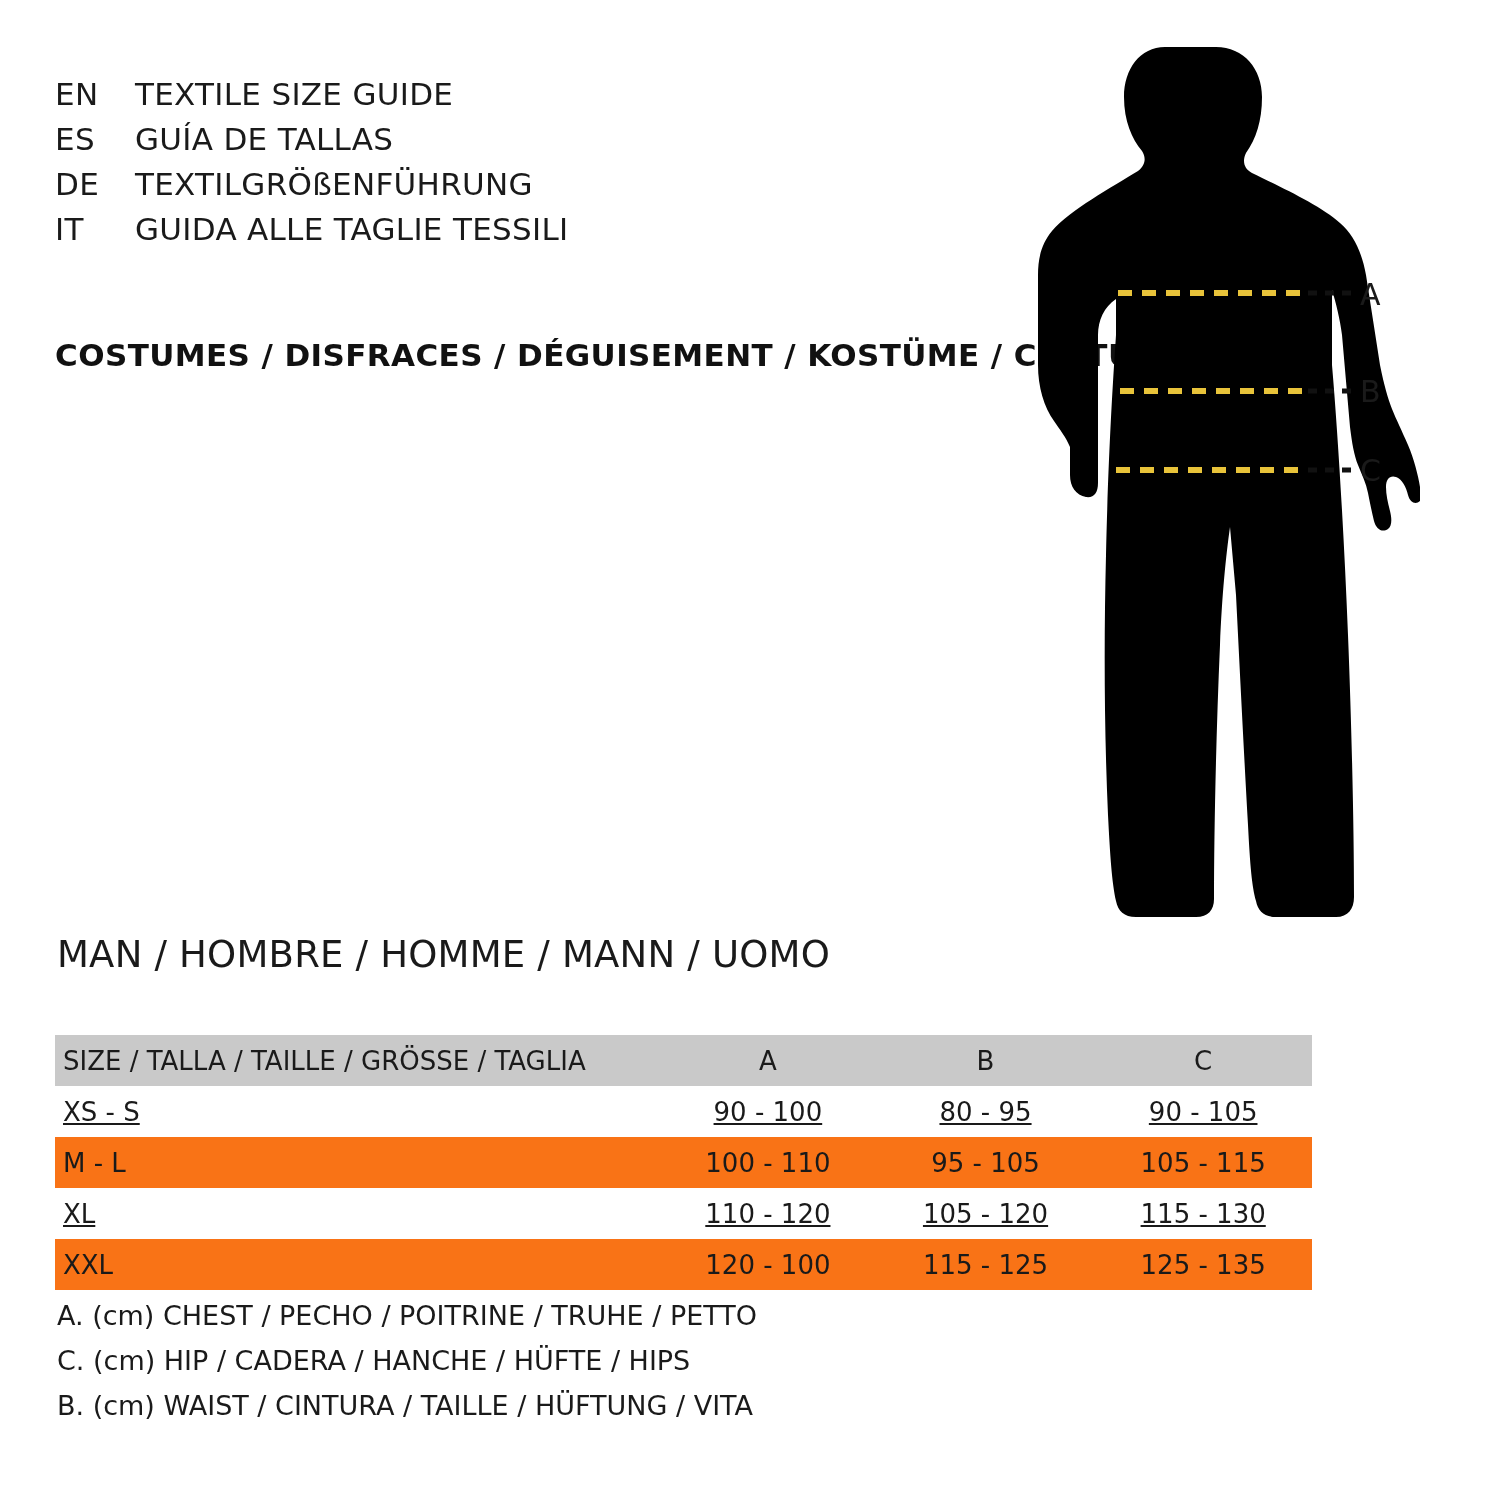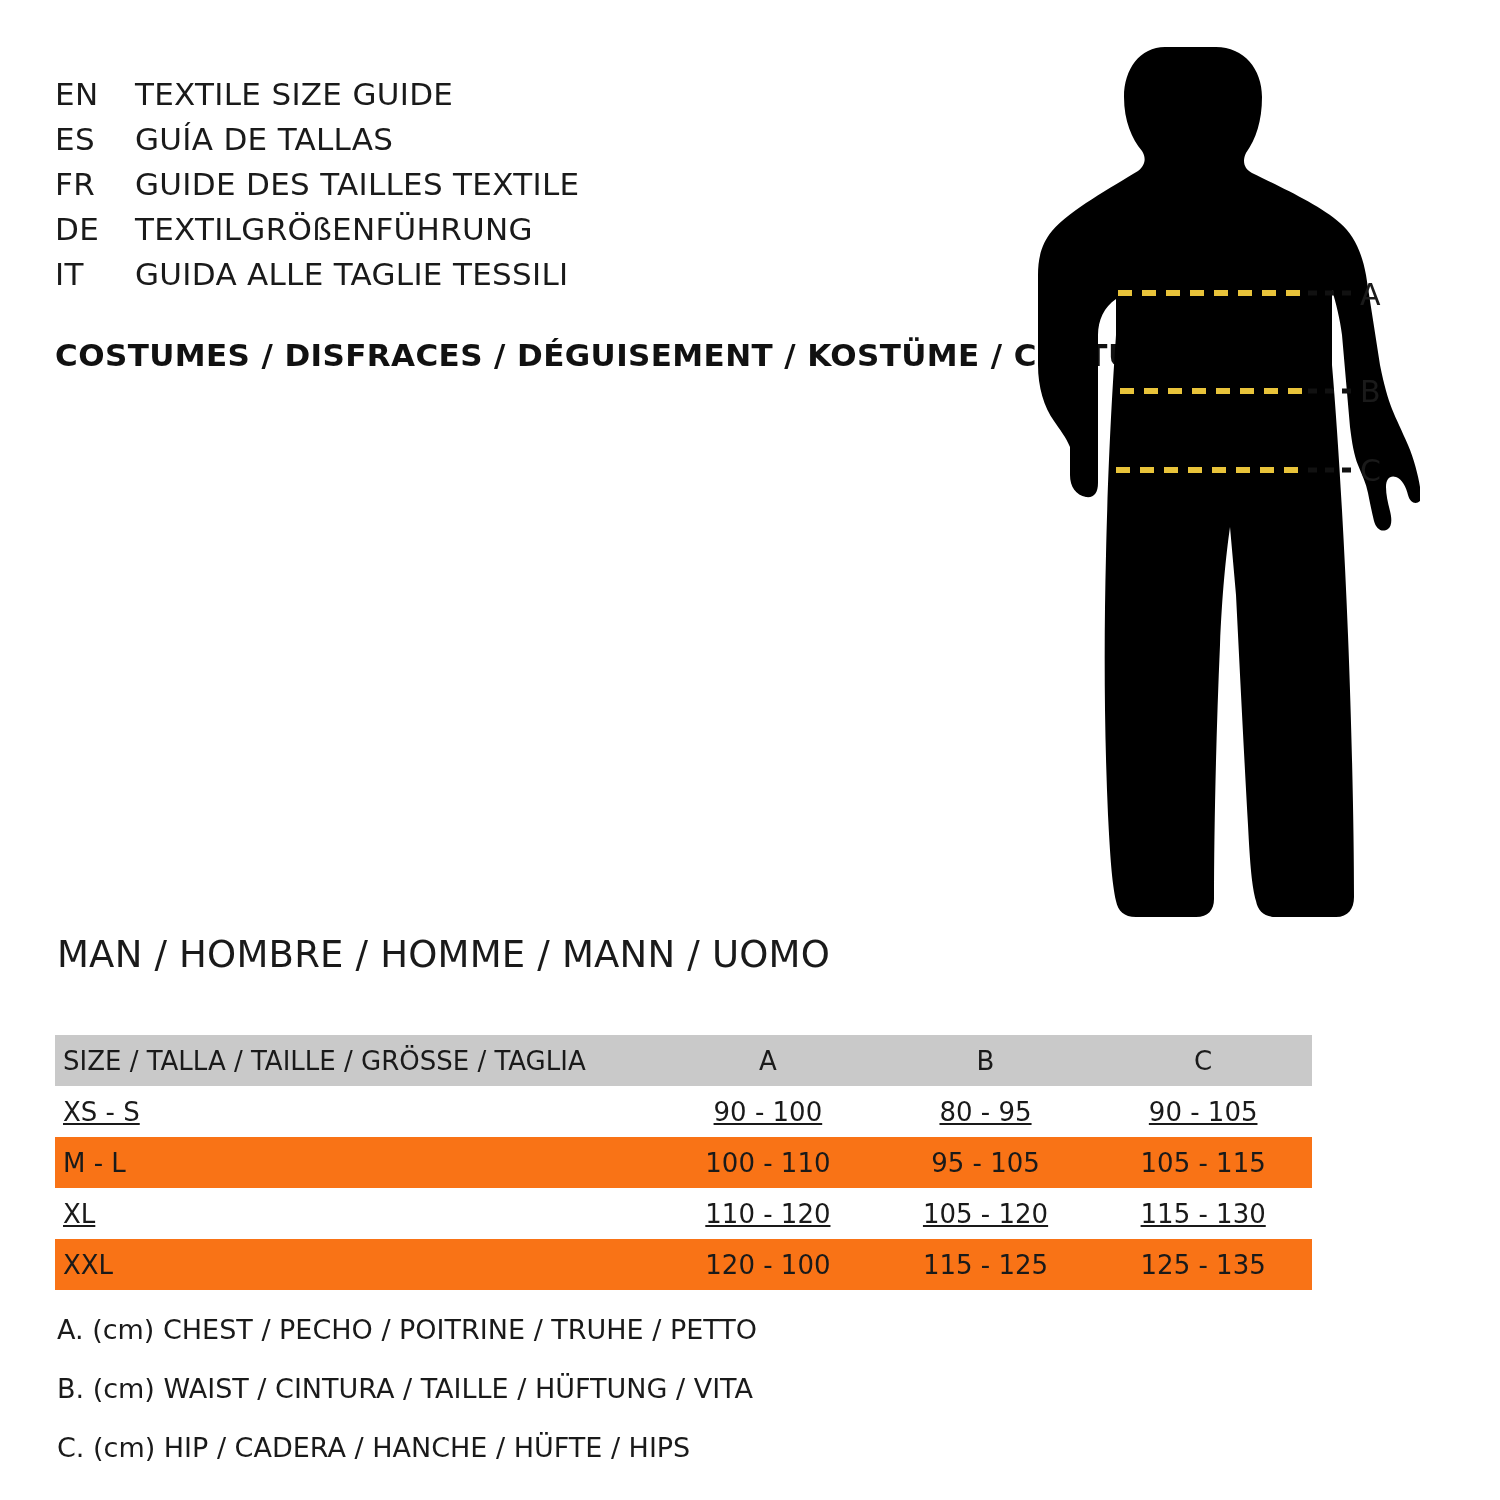--- a/index.html
+++ b/index.html
@@ -125,40 +125,35 @@
   .footnotes {
     position: absolute;
     left: 57px;
     top: 1293px;
     font-size: 27px;
     line-height: 45px;
     color: #1a1a1a;
   }
   .footnotes div {
     white-space: nowrap;
-    margin-top: 14px;
   }
 </style>
 </head>
 <body>
 
 <div class="page">
 
   <div class="lang-block">
     <div class="lang-row">
       <span class="lang-code">EN</span>
       <span class="lang-text">TEXTILE SIZE GUIDE</span>
     </div>
     <div class="lang-row">
       <span class="lang-code">ES</span>
       <span class="lang-text">GUÍA DE TALLAS</span>
-    </div>
-    <div class="lang-row">
-      <span class="lang-code">FR</span>
-      <span class="lang-text">GUIDE DES TAILLES TEXTILE</span>
     </div>
     <div class="lang-row">
       <span class="lang-code">DE</span>
       <span class="lang-text">TEXTILGRÖßENFÜHRUNG</span>
     </div>
     <div class="lang-row">
       <span class="lang-code">IT</span>
       <span class="lang-text">GUIDA ALLE TAGLIE TESSILI</span>
     </div>
   </div>
@@ -276,17 +271,17 @@
         <td class="row-label">XXL</td>
         <td class="val">120 - 100</td>
         <td class="val">115 - 125</td>
         <td class="val">125 - 135</td>
       </tr>
     </tbody>
   </table>
 
   <div class="footnotes">
     <div>A. (cm) CHEST / PECHO / POITRINE / TRUHE / PETTO</div>
+    <div>C. (cm) HIP / CADERA / HANCHE / HÜFTE / HIPS</div>
     <div>B. (cm) WAIST / CINTURA / TAILLE / HÜFTUNG / VITA</div>
-    <div>C. (cm) HIP / CADERA / HANCHE / HÜFTE / HIPS</div>
   </div>
 
 </div>
 
 </body></html>

